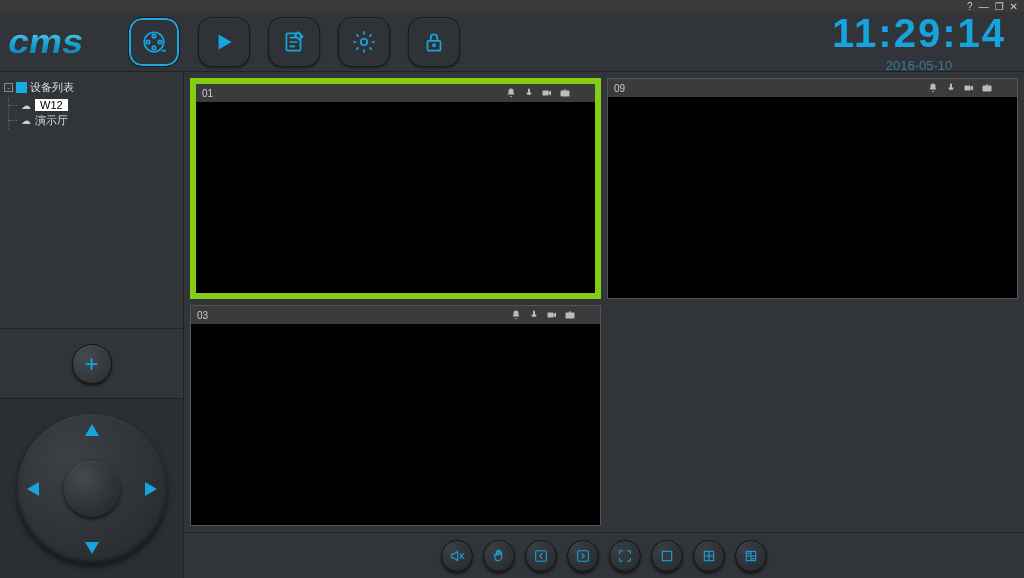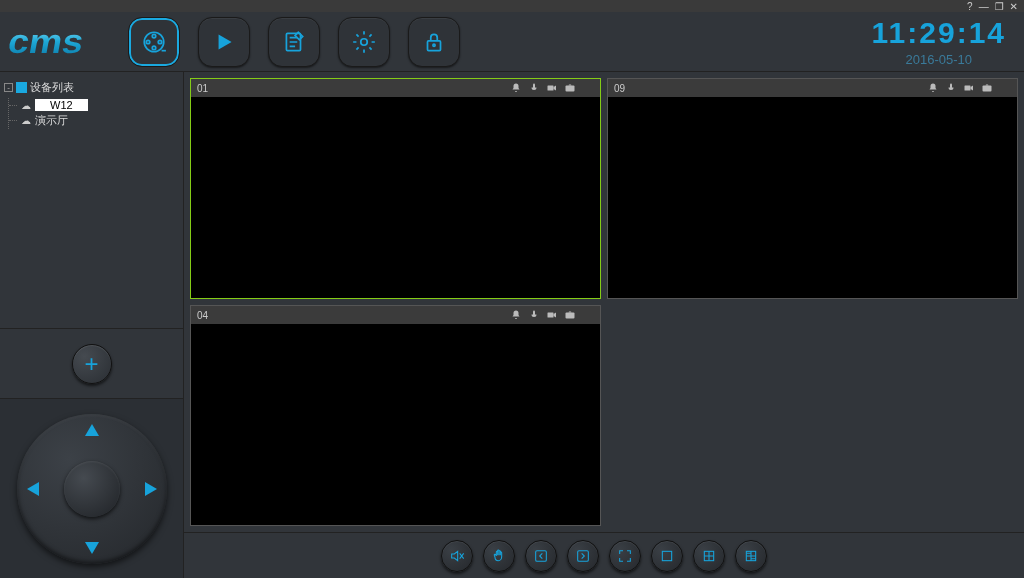--- a/index.html
+++ b/index.html
@@ -15,33 +15,33 @@
 .logo { font-family:Arial; font-weight:bold; font-size:34px; letter-spacing:0px;
   background:linear-gradient(180deg,#96eaff 0%,#1ea8d6 50%,#0873a1 100%);
   -webkit-background-clip:text; -webkit-text-fill-color:transparent; background-clip:text;
   transform:skewX(-10deg) scaleX(1.1); display:inline-block; margin-right:30px; }
 .topbtn { width:52px; height:50px; border-radius:14px; background:#2f3338;
   border:1px solid #1a1a1a; box-shadow:inset 0 1px 0 rgba(255,255,255,.05), 0 1px 2px rgba(0,0,0,.5);
   display:flex; align-items:center; justify-content:center; cursor:pointer; color:#1aa9e0; }
 .topbtn.active { box-shadow:inset 0 0 0 2px #1aa9e0, inset 0 1px 0 rgba(255,255,255,.05); }
 .topbtn svg { width:26px; height:26px; fill:none; stroke:#17a3db; stroke-width:1.6; }
 .clock { margin-left:auto; margin-right:6px; text-align:center; }
-.clock-time { font-size:30px; color:#17a3db; font-weight:bold; letter-spacing:2px; }
+.clock-time { font-size:40px; color:#17a3db; font-weight:bold; letter-spacing:2px; }
 .clock-date { font-size:13px; color:#3a7a9a; margin-top:2px; }
 
 
 .main { flex:1; display:flex; }
 .sidebar { width:184px; display:flex; flex-direction:column; }
 .tree { flex:1; padding:8px 4px; font-size:11px; color:#ddd; background:#31353a; border-right:1px solid #222;}
 .tree-root { display:flex; align-items:center; gap:3px; }
 .tree-toggle { width:9px; height:9px; border:1px solid #888; display:inline-flex; align-items:center; justify-content:center; font-size:8px; line-height:1; color:#bbb; }
 .tree-node-icon { width:11px; height:11px; background:#1aa9e0; display:inline-block; }
 .tree-children { margin-left:14px; margin-top:3px; }
 .tree-item { display:flex; align-items:center; gap:4px; padding:1px 2px; cursor:pointer; }
-.tree-item.sel span.lbl { background:#fff; color:#000; padding:0 15px; }
+.tree-item.sel span.lbl { background:#fff; color:#000; padding:0 5px; }
 .tree-dev-icon { font-size:10px; color:#ccc; }
 .tree-branch {  border-left:1px dotted #666; padding-left:6px; margin-left:4px;}
 .tree-branch-h::before { content:""; display:inline-block; width:8px; border-top:1px dotted #666; vertical-align:middle; margin-left:-8px; margin-right:0; }
 
 
 .addpanel { height:70px; display:flex; align-items:center; justify-content:center; background:#31353a; border-top:1px solid #222; border-right:1px solid #222;}
 .addbtn { width:40px; height:40px; border-radius:50%; background:radial-gradient(circle at 30% 30%,#454a50,#2a2e33);
   border:1px solid #111; box-shadow:inset 0 1px 1px rgba(255,255,255,.1),0 2px 3px rgba(0,0,0,.6);
   display:flex; align-items:center; justify-content:center; color:#17a3db; font-size:24px; cursor:pointer;}
 
@@ -56,21 +56,21 @@
 .ptz-arrow { position:absolute; width:0; height:0; cursor:pointer; }
 .ptz-up { left:50%; top:10px; margin-left:-7px; border-left:7px solid transparent;border-right:7px solid transparent;border-bottom:12px solid #17a3db; }
 .ptz-down { left:50%; bottom:10px; margin-left:-7px; border-left:7px solid transparent;border-right:7px solid transparent;border-top:12px solid #17a3db; }
 .ptz-left { top:50%; left:10px; margin-top:-7px; border-top:7px solid transparent;border-bottom:7px solid transparent;border-right:12px solid #17a3db; }
 .ptz-right { top:50%; right:10px; margin-top:-7px; border-top:7px solid transparent;border-bottom:7px solid transparent;border-left:12px solid #17a3db; }
 
 
 .content { flex:1; display:flex; flex-direction:column; background:#31353a; }
 .grid { flex:1; display:grid; grid-template-columns:1fr 1fr; grid-template-rows:1fr 1fr; gap:6px; padding:6px; }
 .cell { background:#000; border:1px solid #555; position:relative; }
-.cell.active { border:1px solid #84cc16;text-align:right; }
+.cell.active { border:6px solid #84cc16;text-align:right; }
 .cell-header { position:absolute; top:0; left:0; right:0; height:18px; background:rgba(90,90,90,.65);
   display:flex; align-items:center; padding:0 6px; font-size:10px; color:#ccc; }
 .cell-num { flex:0 0 auto; }
 .cell-tools { margin-left:auto; display:flex; gap:6px; color:#bbb; }
 .cell-tools svg { width:12px; height:12px; fill:#bbb; cursor:pointer;}
 
 
 .bottombar { height:46px; display:flex; align-items:center; justify-content:center; gap:10px; background:#31353a; border-top:1px solid #222;}
 .bbtn { width:32px; height:32px; border-radius:50%; background:radial-gradient(circle at 30% 30%,#3a3f45,#25282c);
   border:1px solid #111; box-shadow:inset 0 1px 1px rgba(255,255,255,.08),0 2px 3px rgba(0,0,0,.6);
@@ -220,21 +220,21 @@
                 <path d="M9 7l1-2h4l1 2"></path>
               </svg>
             <svg viewBox="0 0 24 24">
                 <path d="M6 6l12 12M18 6L6 18"></path>
               </svg>
           </span>
         </div>
       </div>
       <div class="cell">
         <div class="cell-header">
-          <span class="cell-num">04</span>
+          <span class="cell-num">03</span>
           <span class="cell-tools">
             <svg viewBox="0 0 24 24">
                 <path d="M12 3a5 5 0 00-5 5v4l-2 3h14l-2-3V8a5 5 0 00-5-5zM10 18a2 2 0 004 0"></path>
               </svg>
             <svg viewBox="0 0 24 24">
                 <rect x="10" y="3" width="4" height="10" rx="2"></rect>
                 <path d="M7 11a5 5 0 0010 0M12 16v4"></path>
               </svg>
             <svg viewBox="0 0 24 24">
                 <rect x="3" y="7" width="12" height="10" rx="1"></rect>

